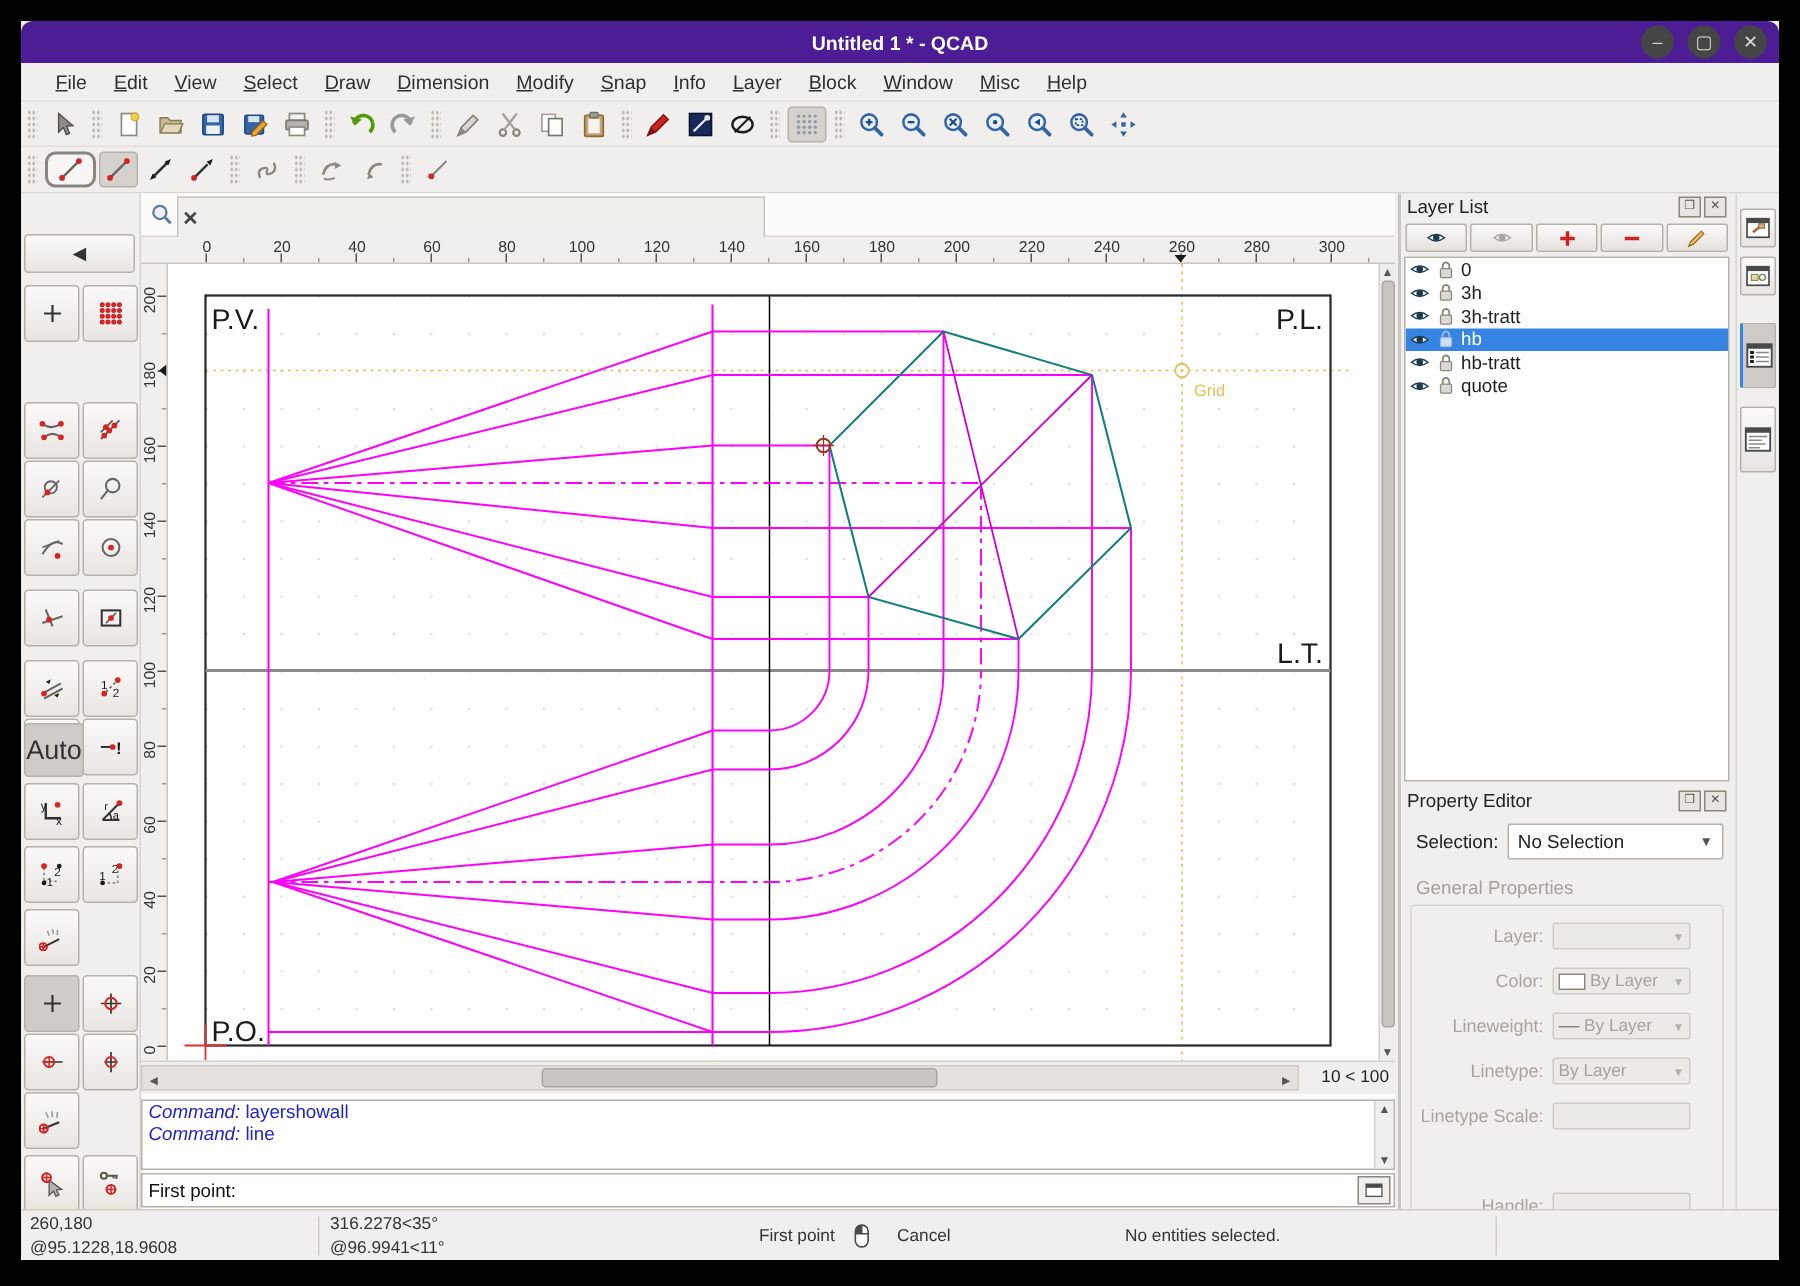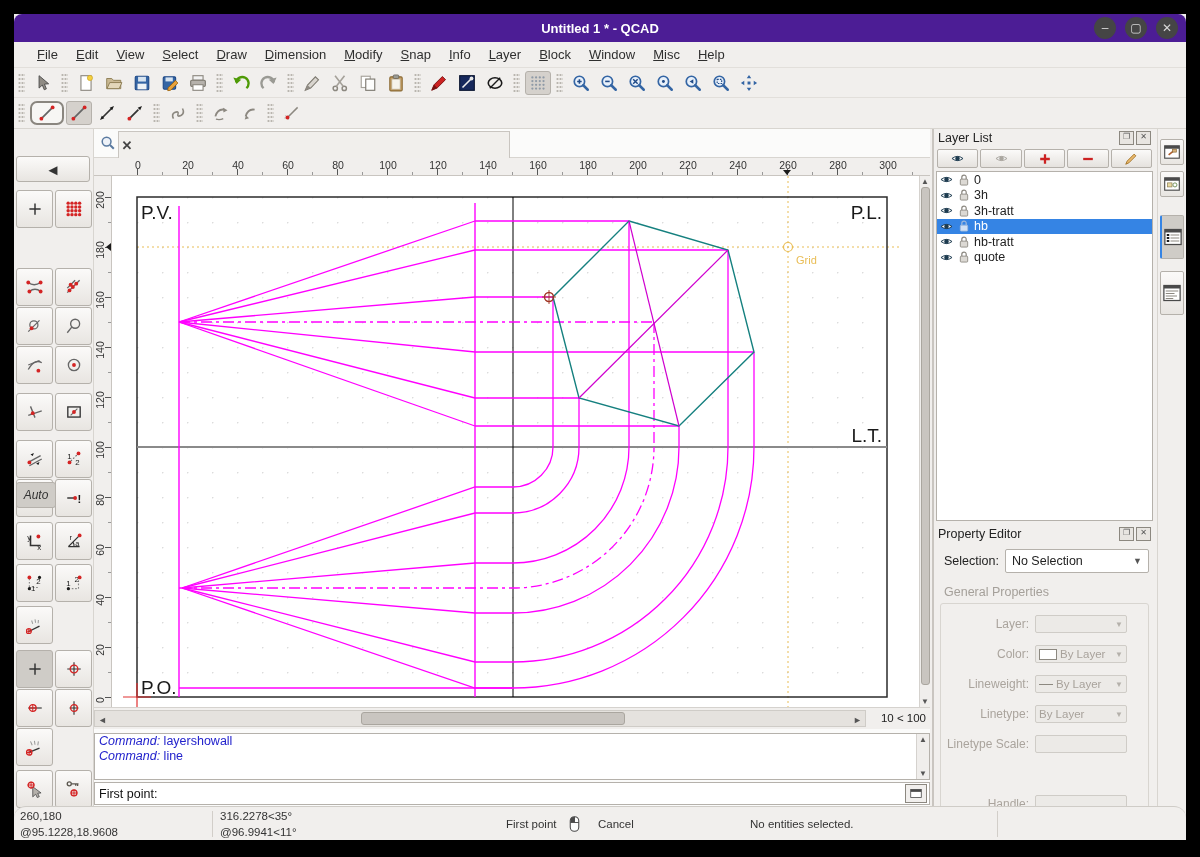--- a/index.html
+++ b/index.html
@@ -80,21 +80,21 @@
   .prop-label{width:88px;text-align:right;font-size:12px;color:#aaa49d;padding-right:6px;}
   .prop-ctl{width:92px;height:18px;background:#eceae7;border:1px solid #cfccc7;border-radius:2px;display:flex;align-items:center;font-size:11.5px;color:#a8a29b;padding:0 3px;box-sizing:border-box;gap:3px;}
   .prop-ctl .arrow{margin-left:auto;font-size:8px;color:#b5b1ab;}
   .swatch{width:16px;height:9px;background:#fff;border:1px solid #8c8880;}
   .linesample{width:14px;height:0;border-top:1.5px solid #8c8880;}
   
   #rightstrip{position:absolute;left:1143px;top:115px;width:29px;height:691px;background:#f1efed;border-left:1px solid #d8d5d0;box-sizing:border-box;}
   .strip-btn{position:absolute;left:2px;width:24px;background:linear-gradient(#fbfaf9,#e8e5e1);border:1px solid #b5b1ab;border-radius:2px;display:flex;align-items:center;justify-content:center;box-sizing:border-box;}
   .strip-btn.pressed{background:#cfccc7;border-left:2px solid #3584e4;}
   
-  #statusbar{position:absolute;left:0;top:792px;width:100%;height:34px;background:#f1efed;border-top:1px solid #cfccc7;box-sizing:border-box;font-size:11.5px;color:#333;border-radius:12px;}
+  #statusbar{position:absolute;left:0;top:792px;width:100%;height:34px;background:#f1efed;border-top:1px solid #cfccc7;box-sizing:border-box;font-size:11.5px;color:#333;}
   .sb-div{position:absolute;top:4px;height:26px;width:1px;background:#d2cec9;}
   .sb-text{position:absolute;white-space:nowrap;}
   
   svg text{font-family:"Liberation Sans",sans-serif;}
 </style>
 </head>
 <body>
 
 <div id="stage">
 <div id="win">
@@ -552,21 +552,21 @@
         </div>
         <div class="pal-btn" style="left: 41px; top: 350px; width: 37px; height: 38px;">
           <span class="" style="display: inline-flex; align-items: center; justify-content: center;">
             <svg width="18" height="18" viewBox="0 0 16 16">
               <path d="M2 8 H9" stroke="#333" stroke-width="1.3"></path>
               <text x="11" y="12" font-size="10" font-weight="bold" fill="#1a1a1a">!</text>
               <circle cx="9" cy="8" r="1.7" fill="#d42424"></circle>
             </svg>
           </span>
         </div>
-        <div class="pal-btn pressed" style="left: 2px; top: 353px; width: 40px; height: 26px; font-size: 12px; font-style: italic;">Auto</div>
+        <div class="pal-btn pressed" style="left: 2px; top: 353px; width: 40px; height: 36px; font-size: 18px;">Auto</div>
         <div class="pal-btn" style="left: 2px; top: 393px; width: 37px; height: 38px;">
           <span class="" style="display: inline-flex; align-items: center; justify-content: center;">
             <svg width="18" height="18" viewBox="0 0 16 16">
               <path d="M4 3 V12 H13" fill="none" stroke="#333" stroke-width="1.4"></path>
               <text x="1" y="7" font-size="7" fill="#1a1a1a">y</text>
               <text x="10" y="16" font-size="7" fill="#1a1a1a">x</text>
               <circle cx="11" cy="4" r="1.7" fill="#d42424"></circle>
             </svg>
           </span>
         </div>

